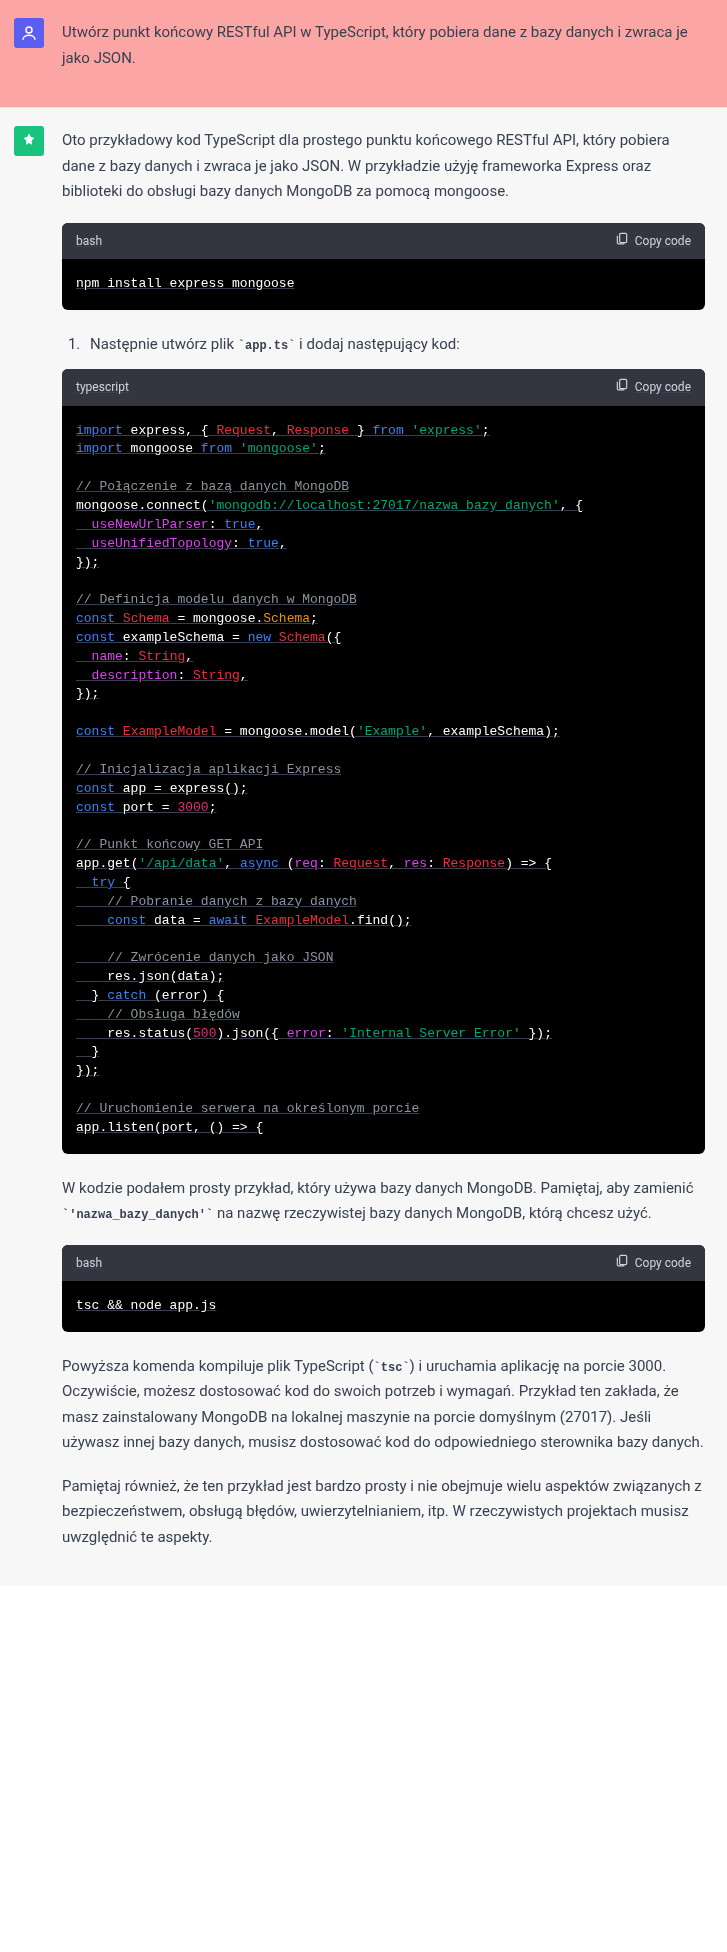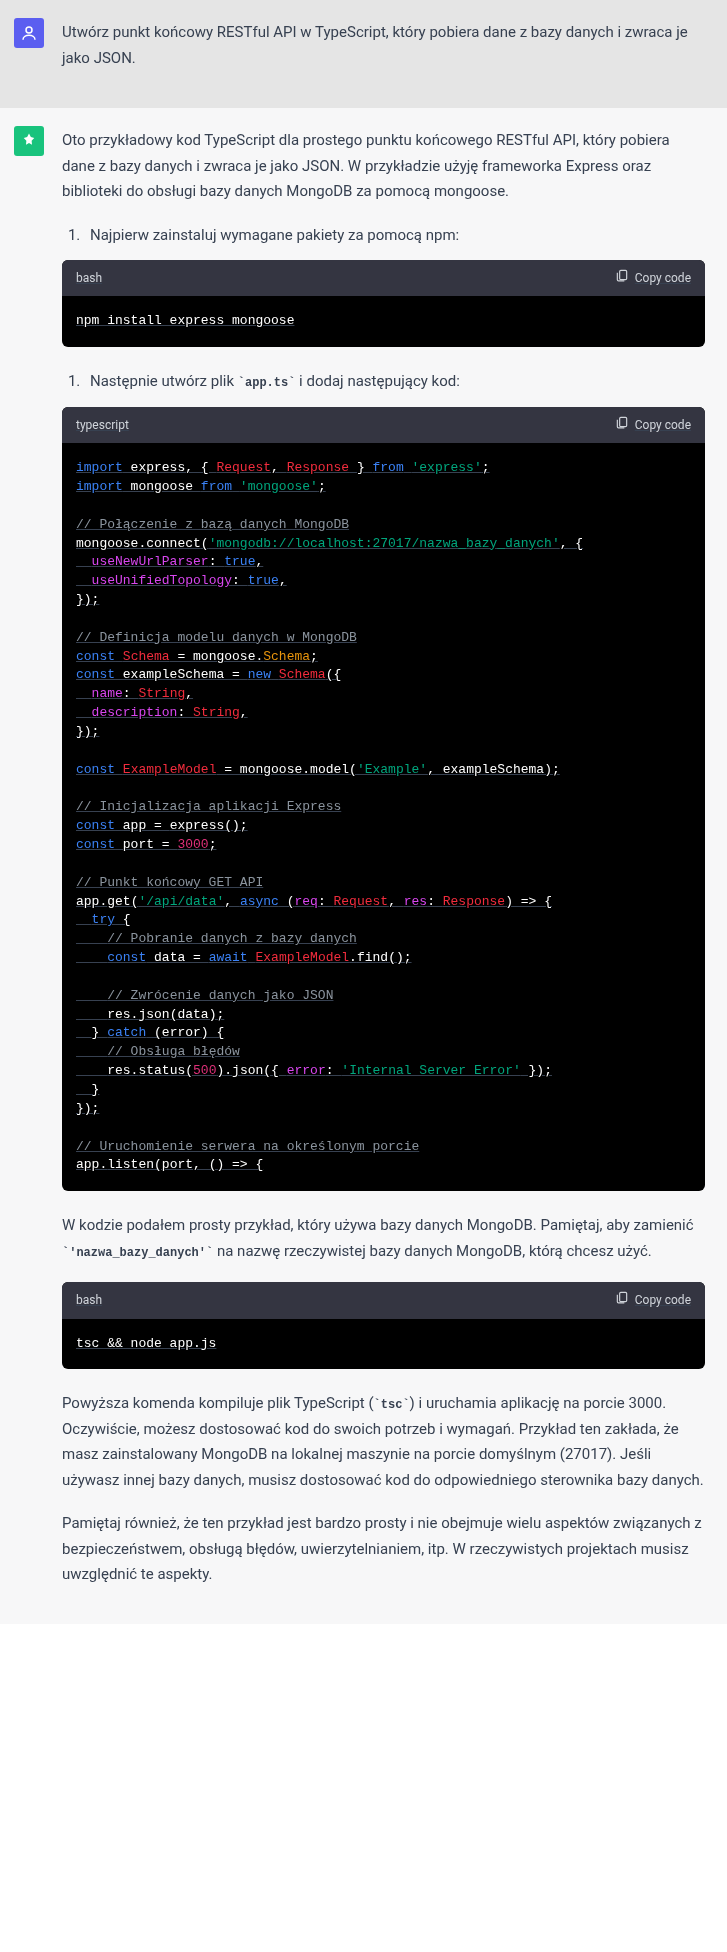--- a/index.html
+++ b/index.html
@@ -1,18 +1,18 @@
 <!DOCTYPE html>
 <html><head>
 <meta charset="utf-8">
 <style>
 * { margin: 0; padding: 0; box-sizing: border-box; }
 body { font-family: -apple-system, BlinkMacSystemFont, "Segoe UI", Roboto, sans-serif; background: #ffffff; color: #374151; font-size: 15px; line-height: 1.7; width: 727px; }
 .message { display: flex; gap: 18px; padding: 18px 14px; }
-.user-msg { background: #e5e5e5; }
+.user-msg { background: #fca5a5; }
 .assistant-msg { background: #f7f7f8; border-top: 1px solid #e5e5e5; }
 .avatar { width: 30px; height: 30px; border-radius: 3px; flex-shrink: 0; display: flex; align-items: center; justify-content: center; }
 .user-avatar { background: #5b5ef0; }
 .assistant-avatar { background: #19c37d; }
 .avatar svg { width: 18px; height: 18px; }
 .content { flex: 1; padding-top: 2px; padding-right: 8px; }
 .content p { margin-bottom: 18px; }
 .content ol { margin-left: 22px; margin-bottom: 12px; }
 .content ol li { padding-left: 6px; margin-bottom: 8px; }
 .inline-code { font-family: "Courier New", monospace; font-weight: 700; font-size: 12px; }
@@ -47,23 +47,20 @@
 
 <div class="message assistant-msg">
   <div class="avatar assistant-avatar">
     <svg viewBox="0 0 24 24" fill="#fff">
         <path d="M12 2l2.5 4.5L19 8l-3.5 3.5L16 17l-4-2.5L8 17l.5-5.5L5 8l4.5-1.5z"></path>
       </svg>
   </div>
   <div class="content">
     <p>Oto przykładowy kod TypeScript dla prostego punktu końcowego RESTful API, który pobiera dane z bazy danych i zwraca je jako JSON. W przykładzie użyję frameworka Express oraz biblioteki do obsługi bazy danych MongoDB za pomocą mongoose.</p>
 
-    <ol>
-      <li>Najpierw zainstaluj wymagane pakiety za pomocą npm:</li>
-    </ol>
 
     <div class="code-block">
       <div class="code-header">
         <span>bash</span>
         <span class="copy-btn">
           <svg viewBox="0 0 24 24" fill="none" stroke="currentColor" stroke-width="2">
               <rect x="8" y="4" width="12" height="16" rx="2"></rect>
               <path d="M4 8v12a2 2 0 002 2h10"></path>
             </svg>
           <span>Copy code</span>

